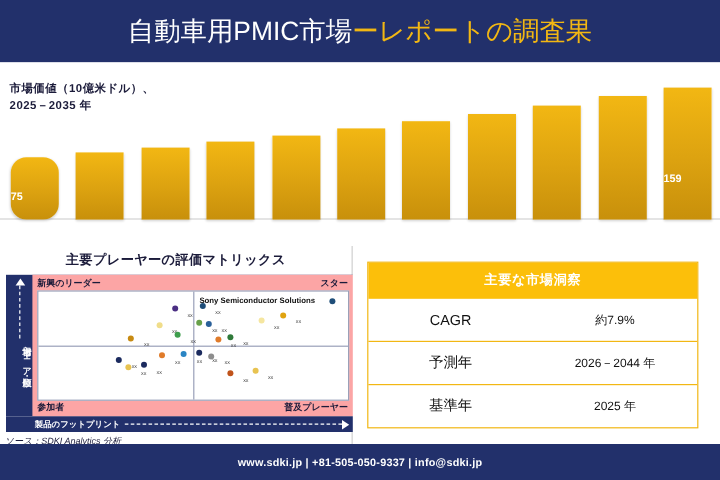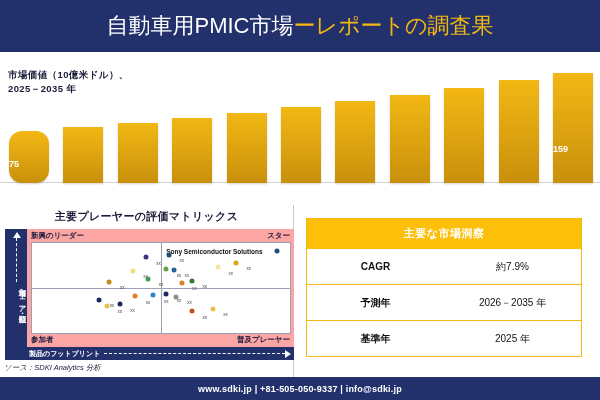--- a/index.html
+++ b/index.html
@@ -320,38 +320,38 @@
   .insights-row {
     display: flex;
     border-top: 1px solid #f2b713;
     height: 35px;
     align-items: center;
   }
   .insights-row:first-of-type { border-top: none; }
   .insights-key {
     width: 50%;
     text-align: center;
-    font-size: 10px;
-    font-weight: bold;
+    font-size: 12px;
+    font-weight: normal;
     color: #111;
   }
   .insights-val {
     width: 50%;
     text-align: center;
     font-size: 10px;
     color: #111;
   }
 
   
   .footer {
     position: absolute;
     left: 0;
     bottom: 0;
     width: 600px;
-    height: 23px;
+    height: 30px;
     background: #22306b;
     color: #ffffff;
     display: flex;
     align-items: center;
     justify-content: center;
     font-size: 9px;
     font-weight: bold;
     letter-spacing: 0.2px;
   }
 </style>
@@ -487,21 +487,21 @@
   <div class="bottom-right">
     <div class="insights">
       <div class="insights-head">主要な市場洞察</div>
       <div id="insight-rows">
           <div class="insights-row">
             <div class="insights-key">CAGR</div>
             <div class="insights-val">約7.9%</div>
           </div>
           <div class="insights-row">
             <div class="insights-key">予測年</div>
-            <div class="insights-val">2026－2035 年</div>
+            <div class="insights-val">2026－2044 年</div>
           </div>
           <div class="insights-row">
             <div class="insights-key">基準年</div>
             <div class="insights-val">2025 年</div>
           </div>
         </div>
     </div>
   </div>
 </div>
 

